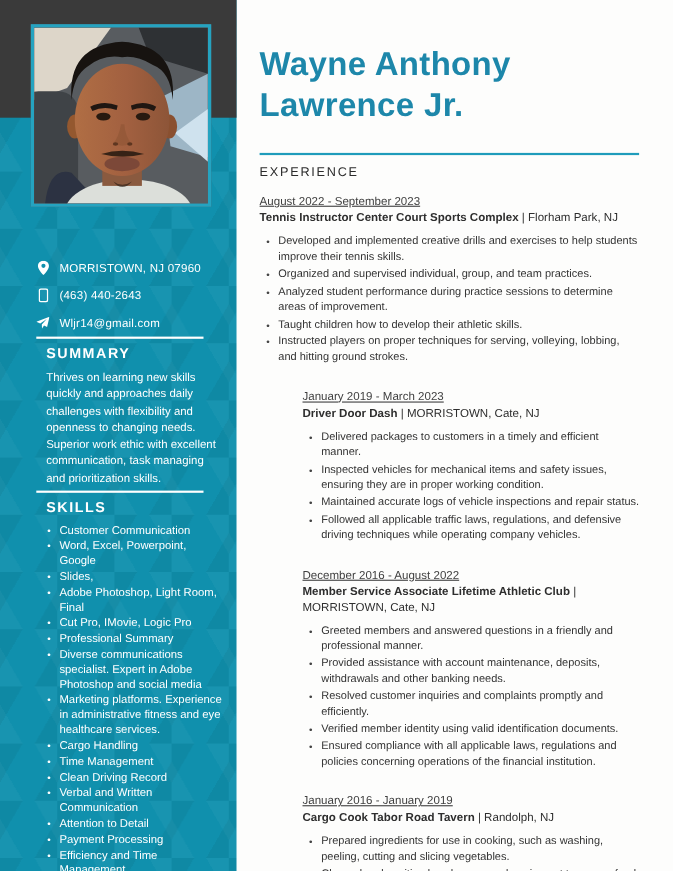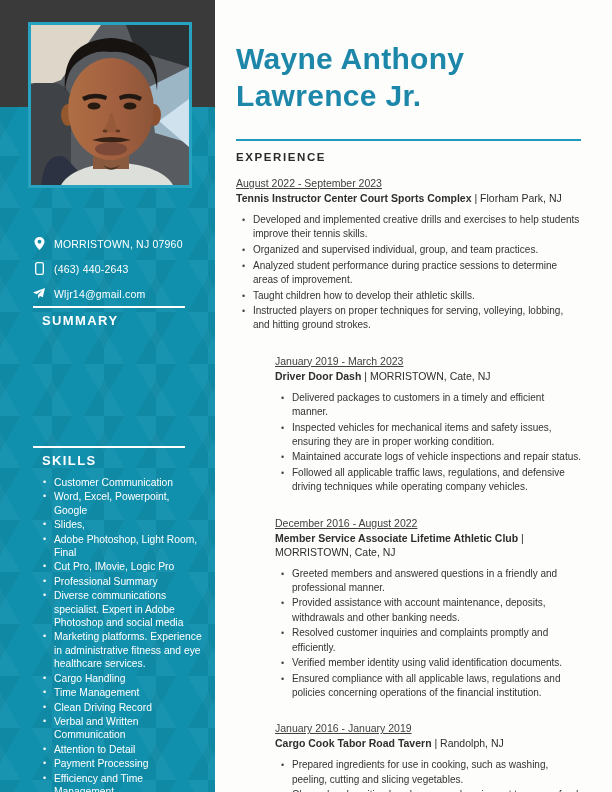--- a/index.html
+++ b/index.html
@@ -35,21 +35,21 @@
   .skills-sec{top:453px;}
   .side-heading{font-size:13px;font-weight:bold;letter-spacing:1.4px;margin:0 0 8px 0;}
   .summary-text{font-size:10.4px;line-height:15.3px;margin:0;}
   .skills-list{list-style:none;margin:2px 0 0 0;padding:0;font-size:10.3px;line-height:13.4px;}
   .skills-list li{position:relative;padding-left:12px;margin-bottom:1px;}
   .skills-list li::before{content:"•";position:absolute;left:1px;top:0;font-size:9px;}
   
   .main{position:absolute;left:236px;top:40px;width:346px;}
   .name{font-size:30px;font-weight:bold;color:#1d87aa;line-height:37px;letter-spacing:.3px;margin:0;}
   .main-rule{height:0;border:none;border-top:2px solid #1f9cbb;margin:25px 0 0 0;width:345px;}
-  .exp-heading{font-size:11.5px;font-weight:bold;letter-spacing:1.6px;color:#2b2b2b;margin:10px 0 0 0;}
+  .exp-heading{font-size:11.5px;font-weight:normal;letter-spacing:1.6px;color:#2b2b2b;margin:10px 0 0 0;}
   .job{margin-top:13px;}
   .job + .job{margin-top:21px;margin-left:39px;}
   .job-dates{font-size:10.5px;color:#3f3f3f;line-height:14px;text-decoration:underline;}
   .job-titleline{font-size:10.5px;color:#2e2e2e;line-height:14px;margin-top:1px;}
   .job-title{font-weight:bold;}
   .job-loc{font-weight:normal;}
   .bullets{list-style:none;margin:8px 0 0 0;padding:0 0 0 6px;
     font-size:10px;line-height:14.2px;color:#333;}
   .bullets li{position:relative;padding-left:11px;margin-bottom:1.5px;}
   .bullets li::before{content:"•";position:absolute;left:0;top:0;font-size:9px;color:#444;}
@@ -128,20 +128,21 @@
             <path d="M12,0 L0,4.6 L3.6,6.2 L9.5,2 L5,7 L5.2,10.6 L7,7.9 L9.8,9.2 Z" fill="#fff"></path>
           </svg>
       </span>
       <span>Wljr14@gmail.com</span>
     </div>
   </div>
 
   <div class="side-rule rule-summary"></div>
   <div class="side-section summary-sec">
     <h2 class="side-heading">SUMMARY</h2>
+    <p class="summary-text">Thrives on learning new skills quickly and approaches daily challenges with flexibility and openness to changing needs. Superior work ethic with excellent communication, task managing and prioritization skills.</p>
   </div>
 
   <div class="side-rule rule-skills"></div>
   <div class="side-section skills-sec">
     <h2 class="side-heading">SKILLS</h2>
     <ul class="skills-list">
         <li>Customer Communication</li>
         <li>Word, Excel, Powerpoint, Google</li>
         <li>Slides,</li>
         <li>Adobe Photoshop, Light Room, Final</li>

